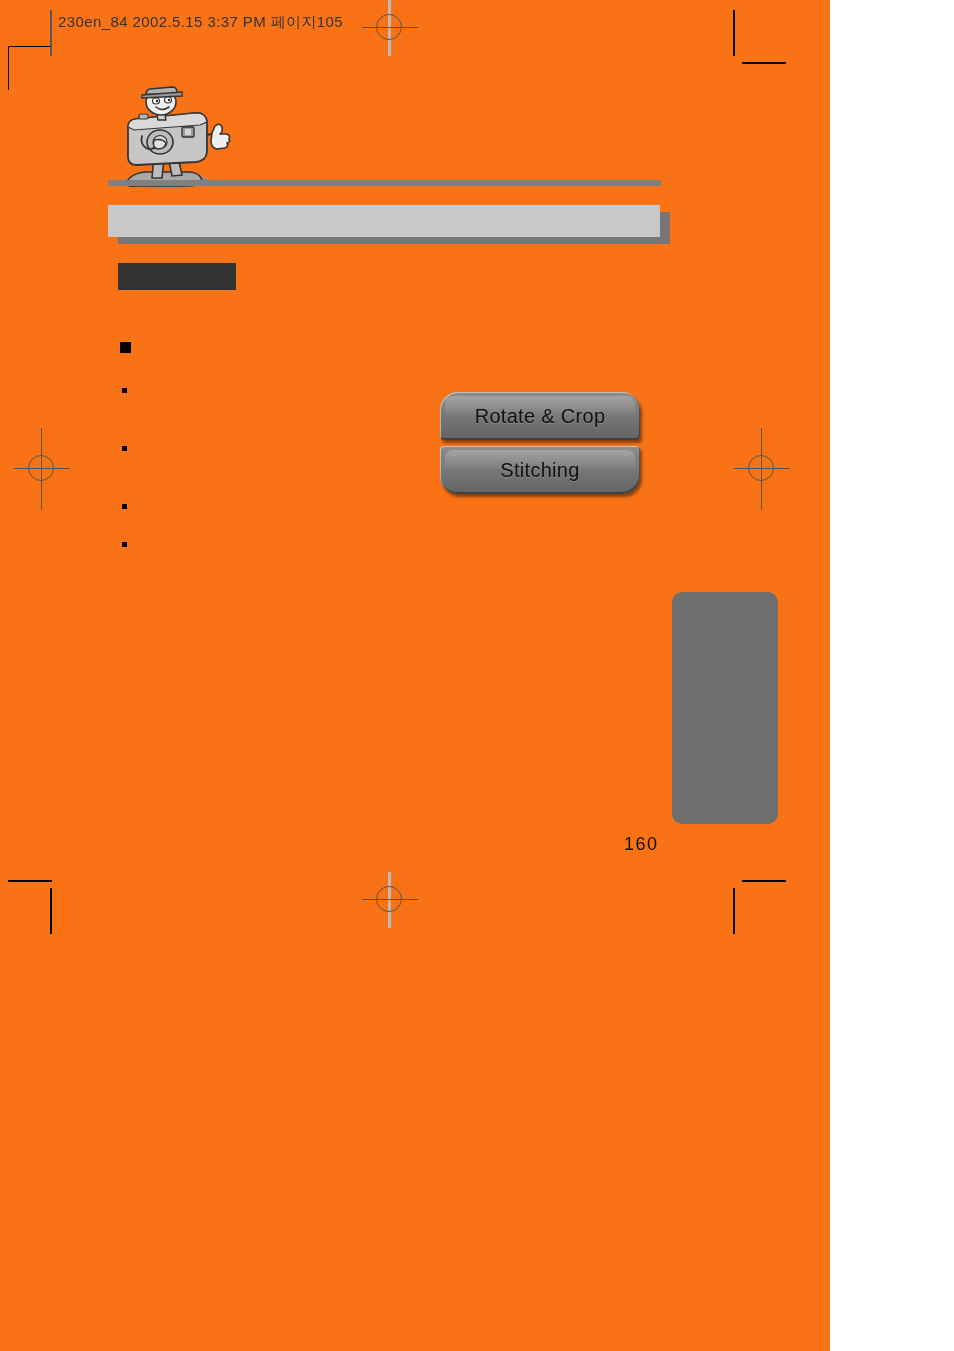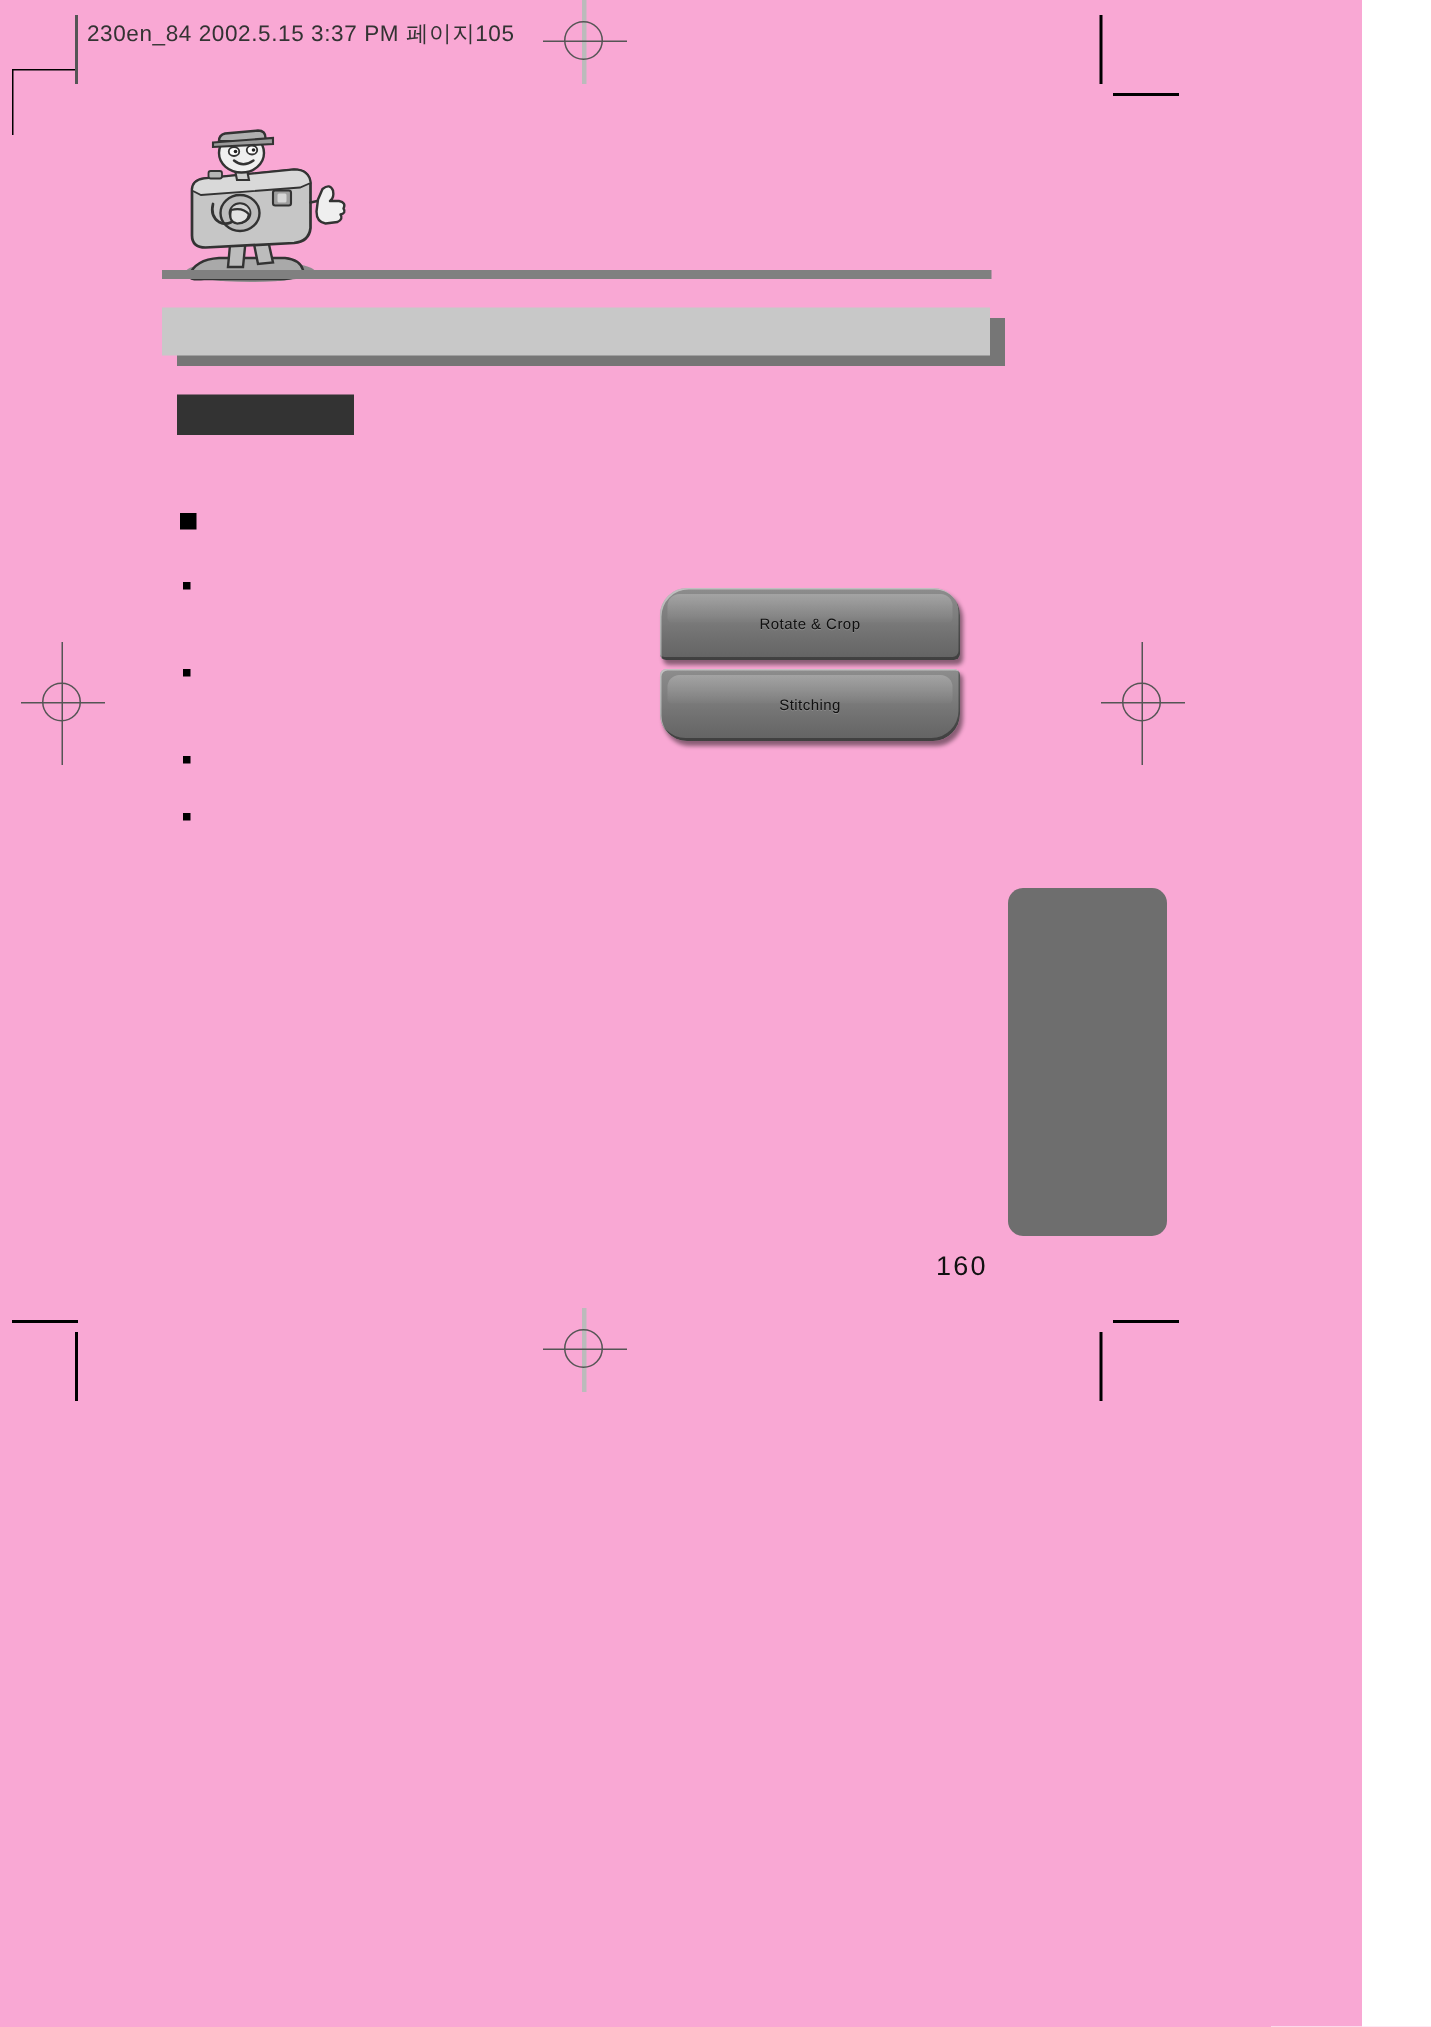--- a/index.html
+++ b/index.html
@@ -5,23 +5,23 @@
   html, body {
     margin: 0;
     padding: 0;
     background: #ffffff;
   }
   body {
     font-family: "Liberation Sans", sans-serif;
   }
   #page {
     position: relative;
-    width: 908px;
+    width: 830px;
     height: 1351px;
-    background: #f9a8d4;
+    background: #f97316;
     overflow: hidden;
   }
 
   
   .crop-line {
     position: absolute;
     background: #000000;
   }
   .reg-mark {
     position: absolute;
@@ -201,21 +201,21 @@
     height: 48px;
   }
   .ui-button.last {
     border-radius: 4px 4px 18px 18px;
     height: 48px;
     margin-bottom: 0;
   }
   .ui-button .btn-label {
     position: relative;
     z-index: 2;
-    font-size: 10px;
+    font-size: 20px;
     color: #101010;
     letter-spacing: 0.3px;
     white-space: nowrap;
     text-shadow: 0 1px 0 rgba(255,255,255,0.18);
   }
   .ui-button .btn-gloss {
     position: absolute;
     left: 5px;
     right: 5px;
     top: 4px;

